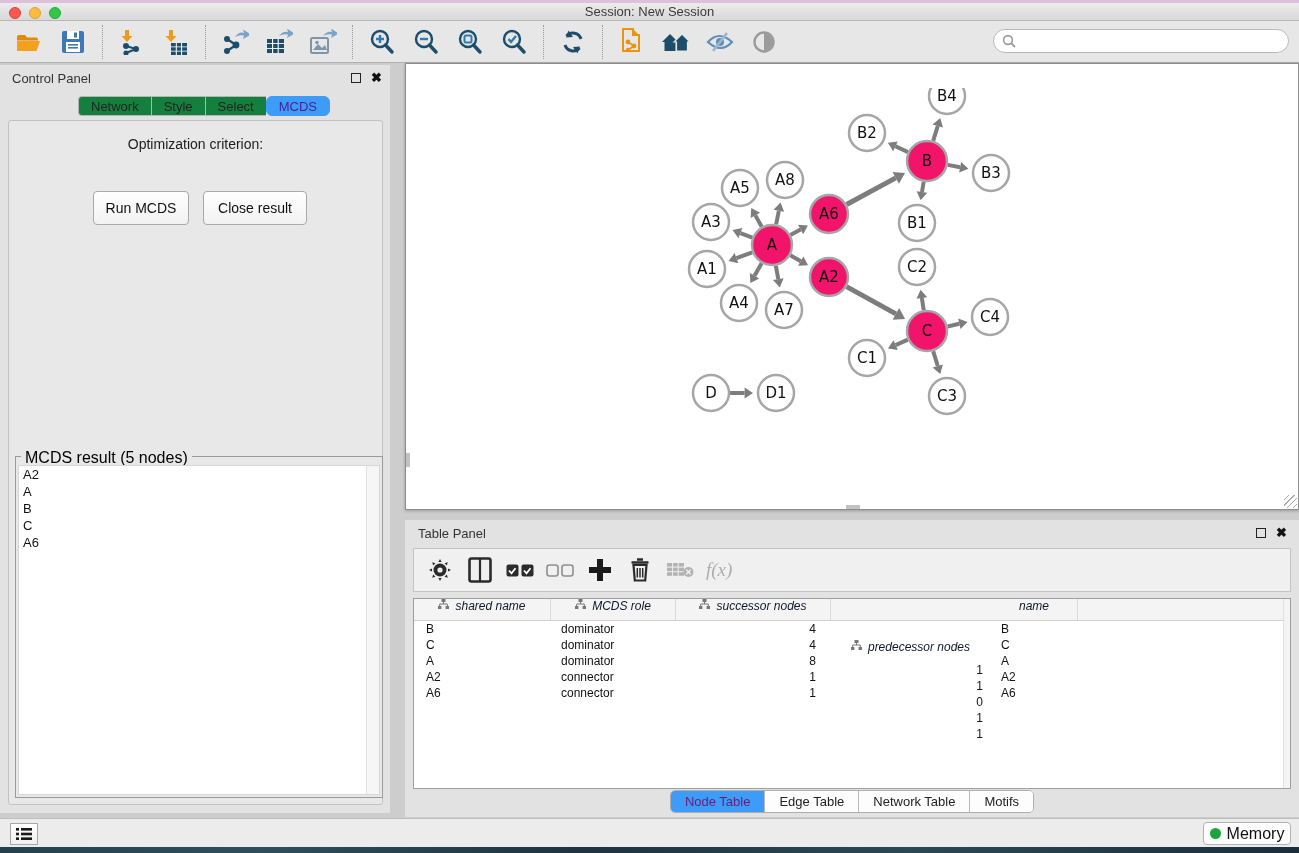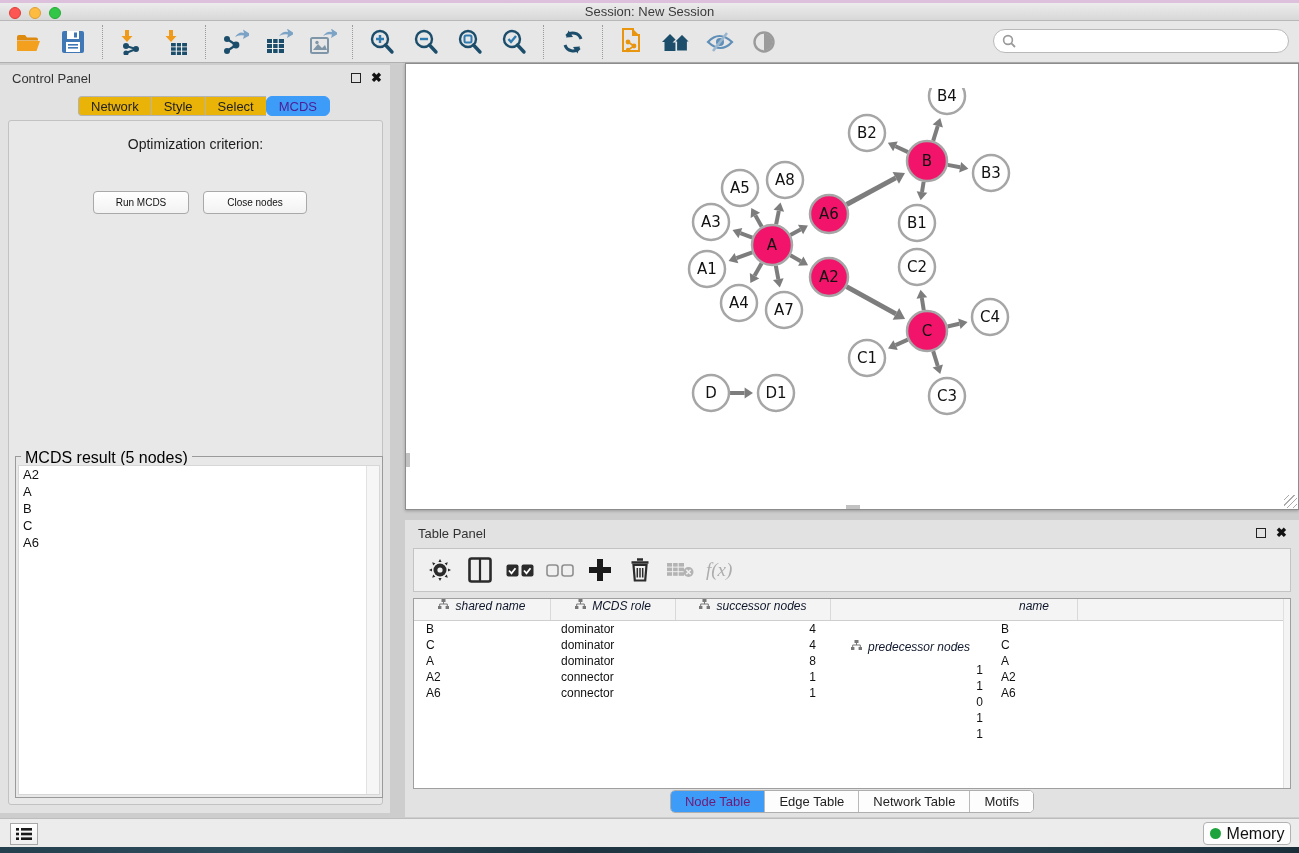--- a/index.html
+++ b/index.html
@@ -32,36 +32,36 @@
 
   
   .control-panel { position:absolute; left:0; top:65px; width:390px; height:748px; background:#e2e2e2; }
   .panel-head { position:absolute; left:12px; top:6px; font-size:13px; color:#333; }
   .panel-wctrl { position:absolute; top:8px; display:flex; gap:10px; align-items:center; }
   .control-panel .panel-wctrl { right:8px; }
   .wc-float { width:10px; height:10px; border:1.5px solid #222; }
   .wc-close { font-size:13px; font-weight:bold; color:#111; line-height:10px; }
   .cp-tabs { position:absolute; left:78px; top:31px; display:flex; }
   .cp-tab { height:20px; padding:0 12px; font-size:13px; display:flex; align-items:center;
-            background:#eab308; border:1px solid #b4b4b4; border-right:none; color:#222; cursor:pointer; }
+            background:#15803d; border:1px solid #b4b4b4; border-right:none; color:#222; cursor:pointer; }
   .cp-tab:first-child { border-radius:4px 0 0 4px; }
   .cp-tab:last-child { border-right:1px solid #b4b4b4; border-radius:0 4px 4px 0; }
   .cp-tab.active { background:#3e9cf9; border-color:#3e9cf9; color:#4c1d95;border-radius:6px; }
   .cp-content { position:absolute; left:8px; top:55px; width:375px; height:685px;
                 background:#e8e8e8; border:1px solid #c2c2c2; border-radius:3px; }
   .opt-label { position:absolute; left:0; top:15px; width:100%; text-align:center; font-size:14px; color:#1c1c1c; }
   .dropdown { position:absolute; left:36px; top:37px; width:312px; height:24px; background:#fff;
               border:1px solid #ababab; border-radius:4px; display:flex; align-items:center; cursor:pointer; }
   .dropdown .dd-text { flex:1; font-size:14px; padding-left:9px; color:#111; white-space:nowrap; overflow:hidden; }
   .dd-stepper { width:19px; height:20px; margin-right:2px; border-radius:4px;
                 background:linear-gradient(#6db3fb,#2f7de4); display:flex; flex-direction:column;
                 align-items:center; justify-content:center; gap:1px; }
   .dd-stepper svg { display:block; }
-  .btn { position:absolute; height:23px; background:linear-gradient(#ffffff,#f2f2f2);
-         border:1px solid #a9a9a9; border-radius:4px; font-size:10px; color:#111;
+  .btn { position:absolute; height:34px; background:linear-gradient(#ffffff,#f2f2f2);
+         border:1px solid #a9a9a9; border-radius:4px; font-size:14px; color:#111;
          display:flex; align-items:center; justify-content:center; cursor:pointer; }
   .btn-run { left:84px; top:70px; width:96px; }
   .btn-close { left:194px; top:70px; width:104px; }
   .groupbox { position:absolute; left:6px; top:335px; width:368px; height:342px;
               border:1px solid #9a9a9a; }
   .groupbox .legend { position:absolute; left:5px; top:-8px; background:#e8e8e8; padding:0 4px;
                       font-size:16px; color:#000000; }
   .mcds-list { position:absolute; left:2px; top:8px; right:2px; bottom:2px; background:#fff;
                border:1px solid #d7d7d7; overflow:hidden; }
   .mcds-scroll { position:absolute; right:0; top:0; bottom:0; width:13px; background:#f6f6f6; border-left:1px solid #e2e2e2; }
@@ -308,21 +308,21 @@
     </div>
     <div class="cp-tabs">
       <span class="cp-tab">Network</span>
       <span class="cp-tab">Style</span>
       <span class="cp-tab">Select</span>
       <span class="cp-tab active">MCDS</span>
     </div>
     <div class="cp-content">
       <div class="opt-label">Optimization criterion:</div>
       <div class="btn btn-run">Run MCDS</div>
-      <div class="btn btn-close">Close nodes</div>
+      <div class="btn btn-close">Close result</div>
       <div class="groupbox">
         <span class="legend">MCDS result (5 nodes)</span>
         <div class="mcds-list">
           <div class="mcds-item">A2</div>
           <div class="mcds-item">A</div>
           <div class="mcds-item">B</div>
           <div class="mcds-item">C</div>
           <div class="mcds-item">A6</div>
           <div class="mcds-scroll"></div>
         </div>

